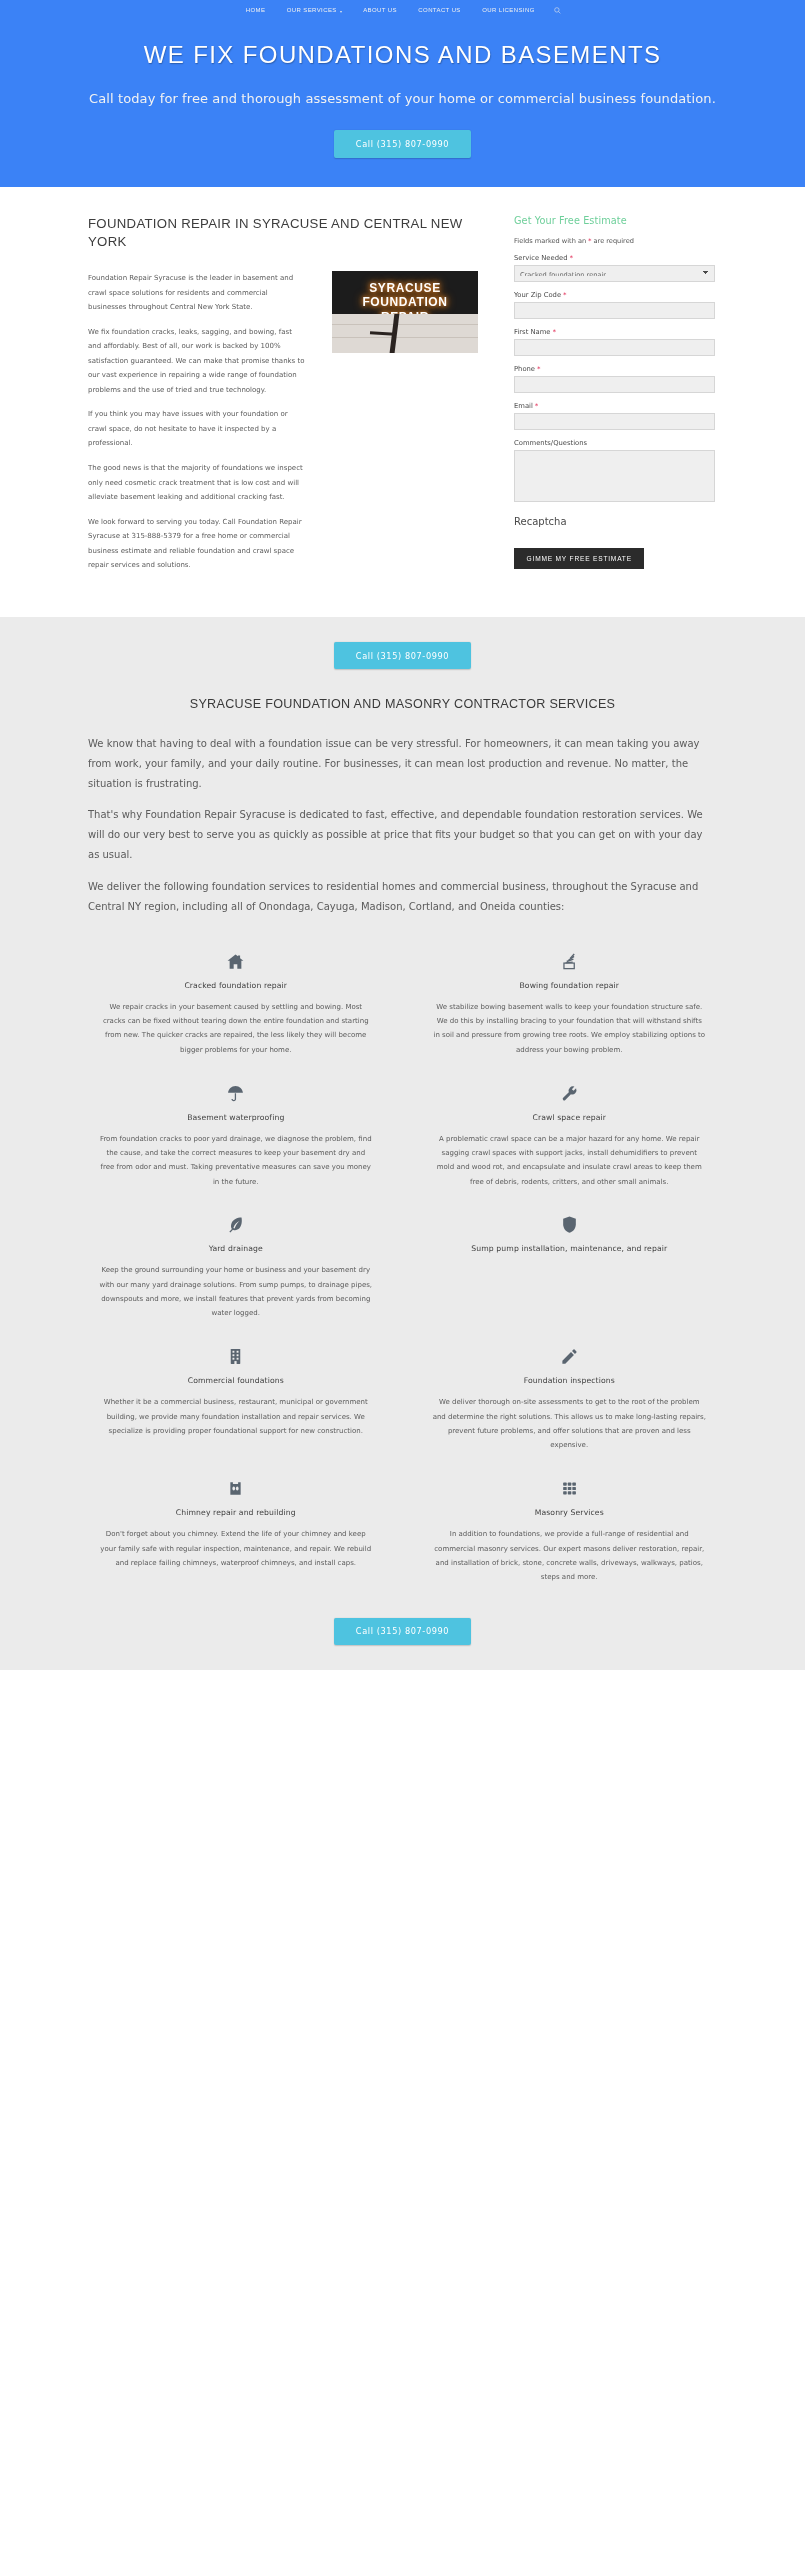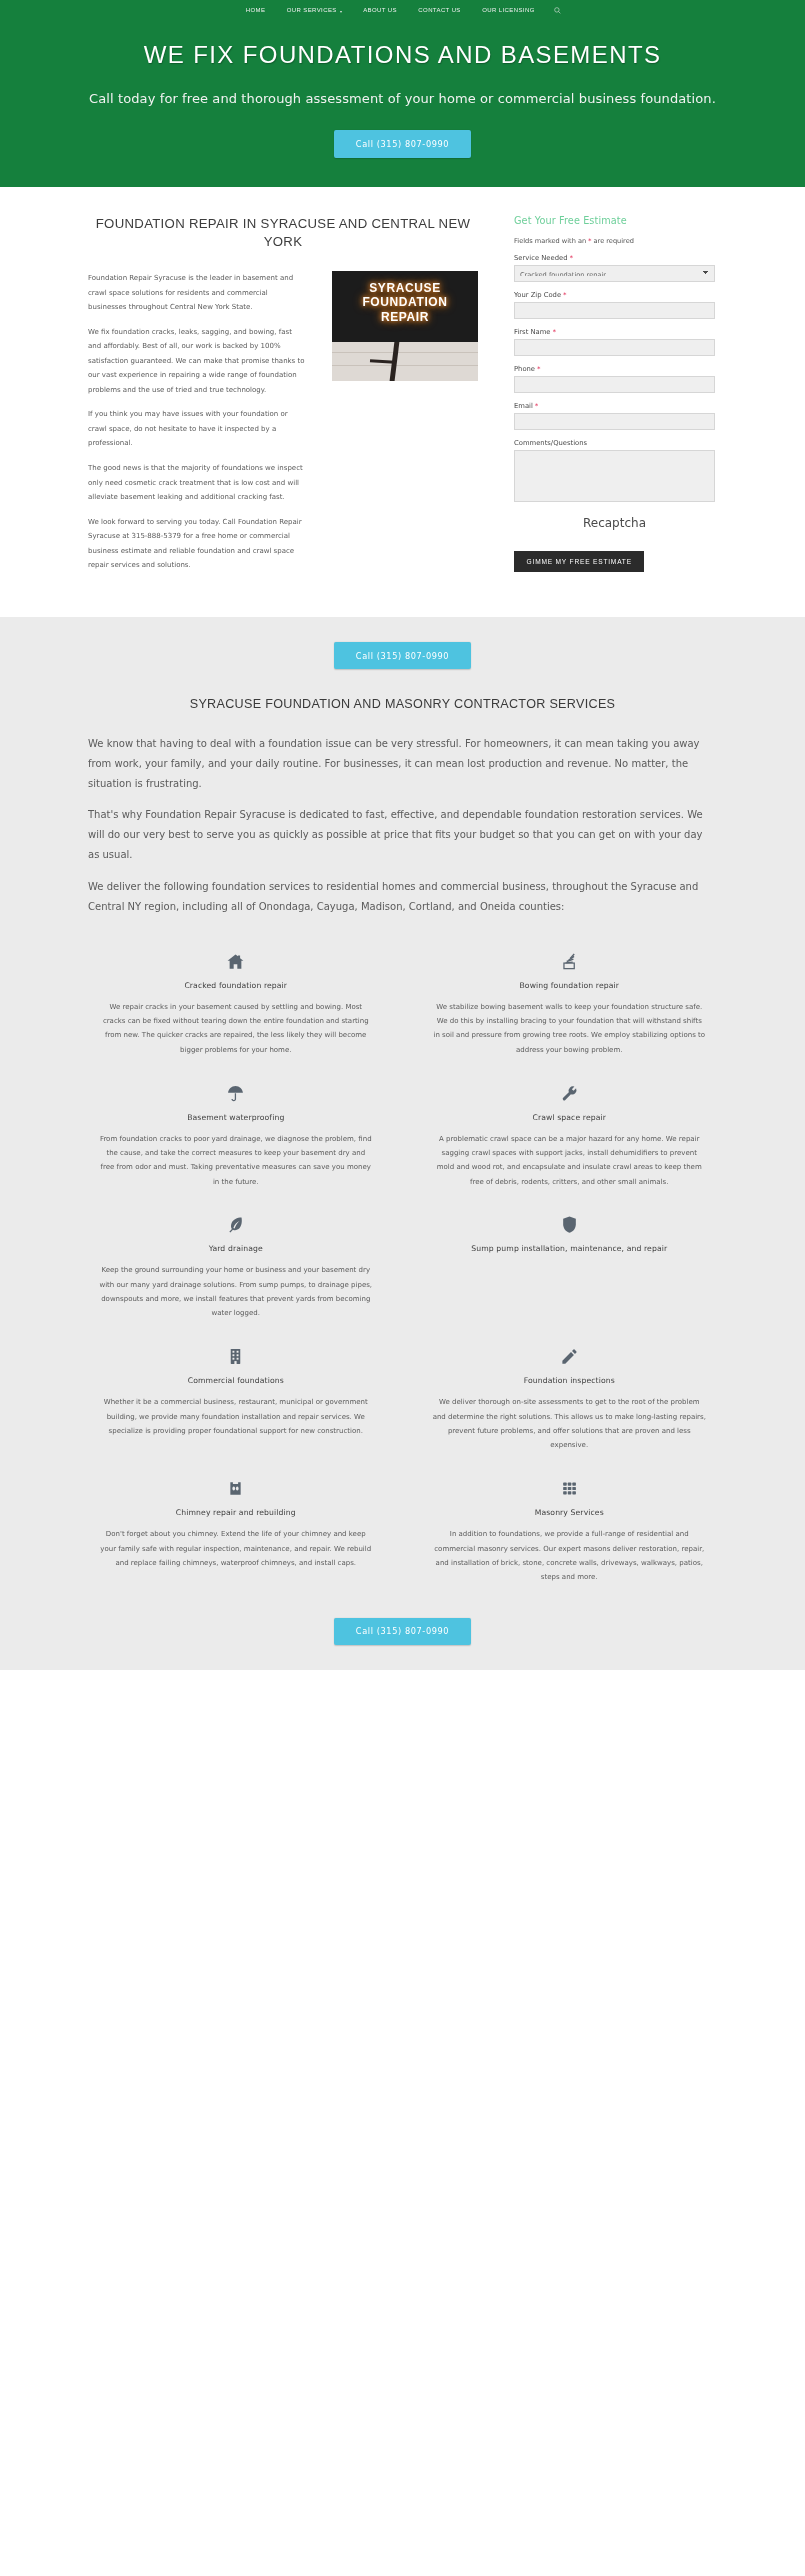--- a/index.html
+++ b/index.html
@@ -6,21 +6,21 @@
   html, body {
     width: 805px;
     font-family: "DejaVu Sans", "Liberation Sans", sans-serif;
     background: #ffffff;
     color: #444;
   }
   body { width: 805px; overflow-x: hidden; }
 
   
   .hero {
-    background: #15803d;
+    background: #3b82f6;
     padding: 0 0 29px 0;
     position: relative;
   }
   .topnav {
     height: 17.6px;
     display: flex;
     align-items: center;
     justify-content: center;
     gap: 0px;
     padding-top: 2.5px;
@@ -94,21 +94,20 @@
   }
 
   
   .white-section { background: #fff; padding: 28px 0 34px 0; }
   .container { width: 629px; margin: 0 auto; }
   .two-col { display: flex; gap: 36px; align-items: flex-start; }
   .col-left { width: 390px; }
   .col-right { width: 201px; }
 
   .section-heading {
-    text-align: center;
     font-family: "Liberation Sans", sans-serif;
     font-weight: 400;
     font-size: 13.2px;
     color: #3d3d3d;
     letter-spacing: 0.3px;
     line-height: 1.42;
     margin-bottom: 19px;
   }
 
   .intro-flex { display: flex; gap: 25px; }
@@ -118,21 +117,21 @@
     line-height: 2.08;
     color: #5b5b5b;
     margin-bottom: 10px;
   }
   .hero-photo {
     width: 146px;
     flex: 0 0 146px;
   }
   .photo-box {
     width: 146px;
-    height: 110px;
+    height: 82px;
     background: #1c1c1c;
     position: relative;
     overflow: hidden;
   }
   .photo-sign {
     position: absolute;
     top: 10px; left: 0; right: 0;
     text-align: center;
     color: #fff;
     font-family: "Liberation Sans", sans-serif;
@@ -209,21 +208,21 @@
     background-image:
       linear-gradient(45deg, transparent 50%, #4a4a4a 50%),
       linear-gradient(135deg, #4a4a4a 50%, transparent 50%);
     background-position:
       calc(100% - 8.8px) calc(50% - 0.6px),
       calc(100% - 5.7px) calc(50% - 0.6px);
     background-size: 3.1px 3.1px, 3.1px 3.1px;
     background-repeat: no-repeat;
   }
   .form-textarea { height: 52px; resize: none; }
-  .recaptcha-label { font-size: 12px; color: #4a4a4a; margin: 11.3px 0 21.4px 0; text-align: center; }
+  .recaptcha-label { font-size: 10px; color: #4a4a4a; margin: 11.3px 0 21.4px 0; }
   .submit-btn {
     background: #2b2b2b;
     color: #ffffff;
     border: none;
     font-size: 6.6px;
     letter-spacing: 0.8px;
     padding: 7px 12.6px;
     cursor: pointer;
     font-family: "Liberation Sans", sans-serif;
   }

